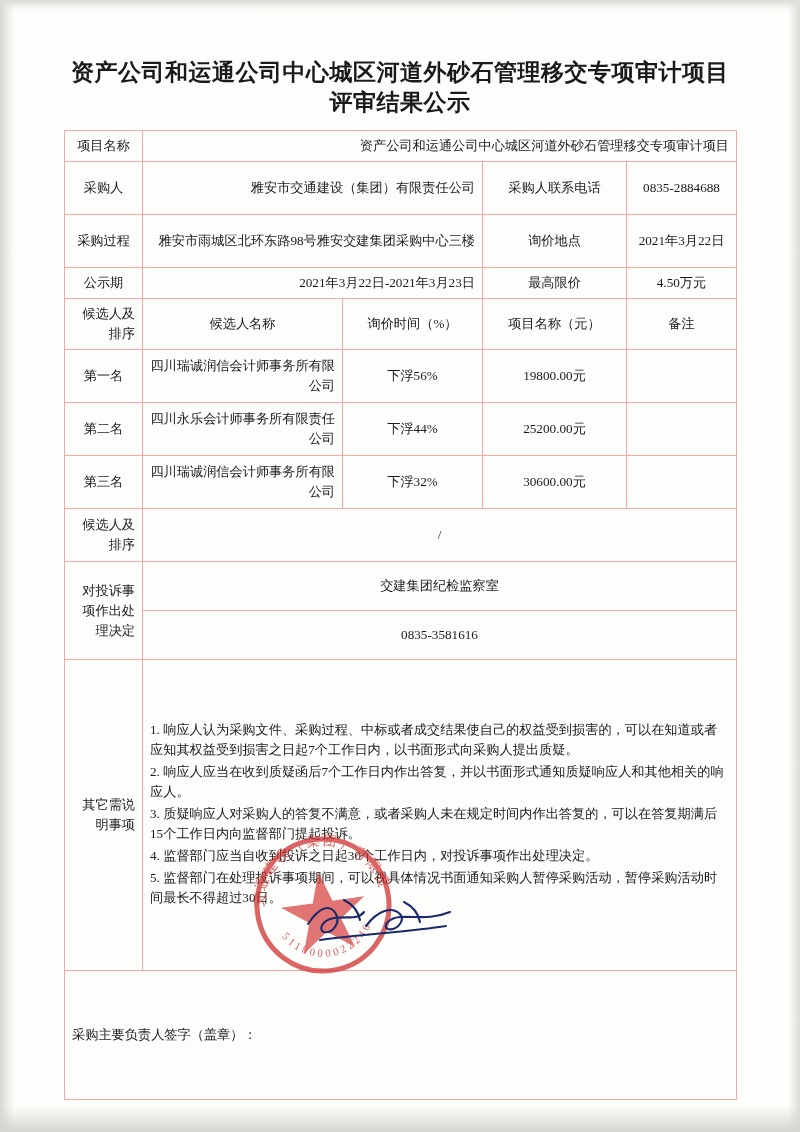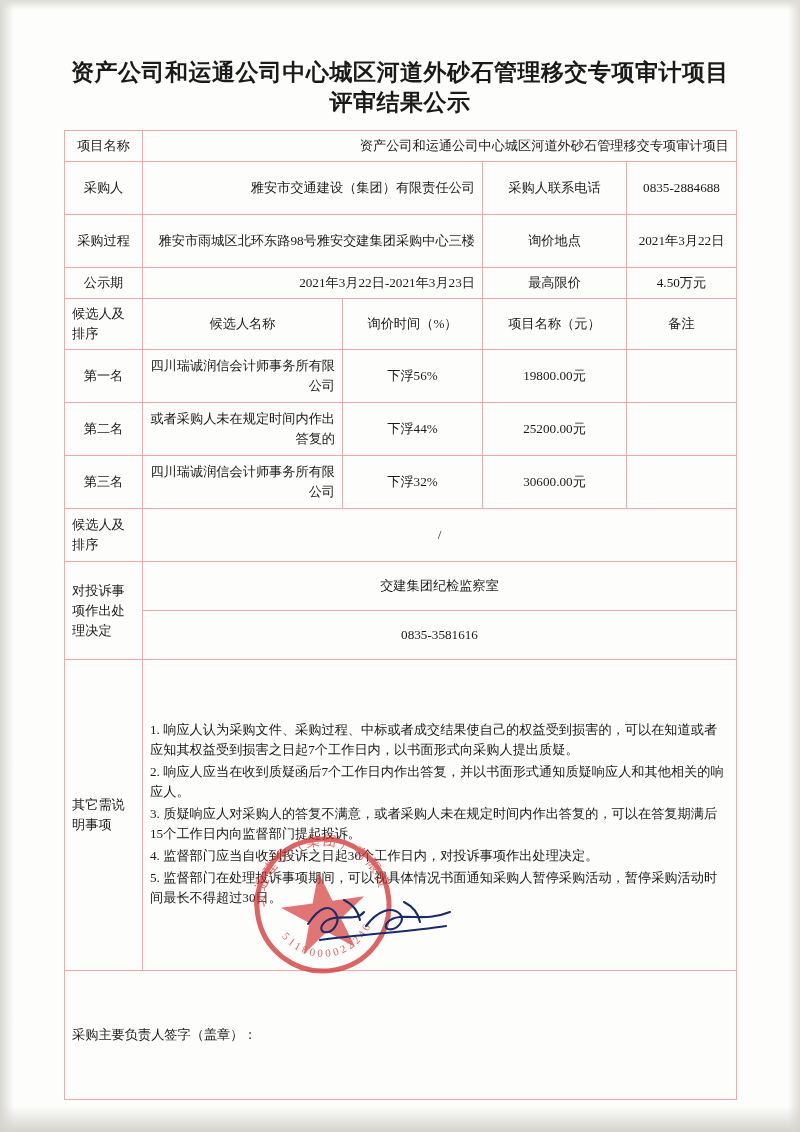--- a/index.html
+++ b/index.html
@@ -64,21 +64,21 @@
     text-indent: 0;
   }
   .sign-cell {
     height: 118px;
     vertical-align: middle;
     padding-left: 14px;
     font-size: 13.4px;
     position: relative;
   }
   .vert-label {
-    text-align: left;
+    text-align: right;
     line-height: 21px;
   }
   
   .stamp {
     position: absolute;
     left: 238px;
     top: 820px;
     width: 170px;
     height: 170px;
     pointer-events: none;
@@ -159,21 +159,21 @@
       </tr>
       <tr>
         <td class="c-center tall">第一名</td>
         <td class="c-left tall">四川瑞诚润信会计师事务所有限公司</td>
         <td class="c-center tall">下浮56%</td>
         <td class="c-center tall">19800.00元</td>
         <td class="c-center tall"></td>
       </tr>
       <tr>
         <td class="c-center tall">第二名</td>
-        <td class="c-left tall">或者采购人未在规定时间内作出答复的</td>
+        <td class="c-left tall">四川永乐会计师事务所有限责任公司</td>
         <td class="c-center tall">下浮44%</td>
         <td class="c-center tall">25200.00元</td>
         <td class="c-center tall"></td>
       </tr>
       <tr>
         <td class="c-center tall">第三名</td>
         <td class="c-left tall">四川瑞诚润信会计师事务所有限公司</td>
         <td class="c-center tall">下浮32%</td>
         <td class="c-center tall">30600.00元</td>
         <td class="c-center tall"></td>

